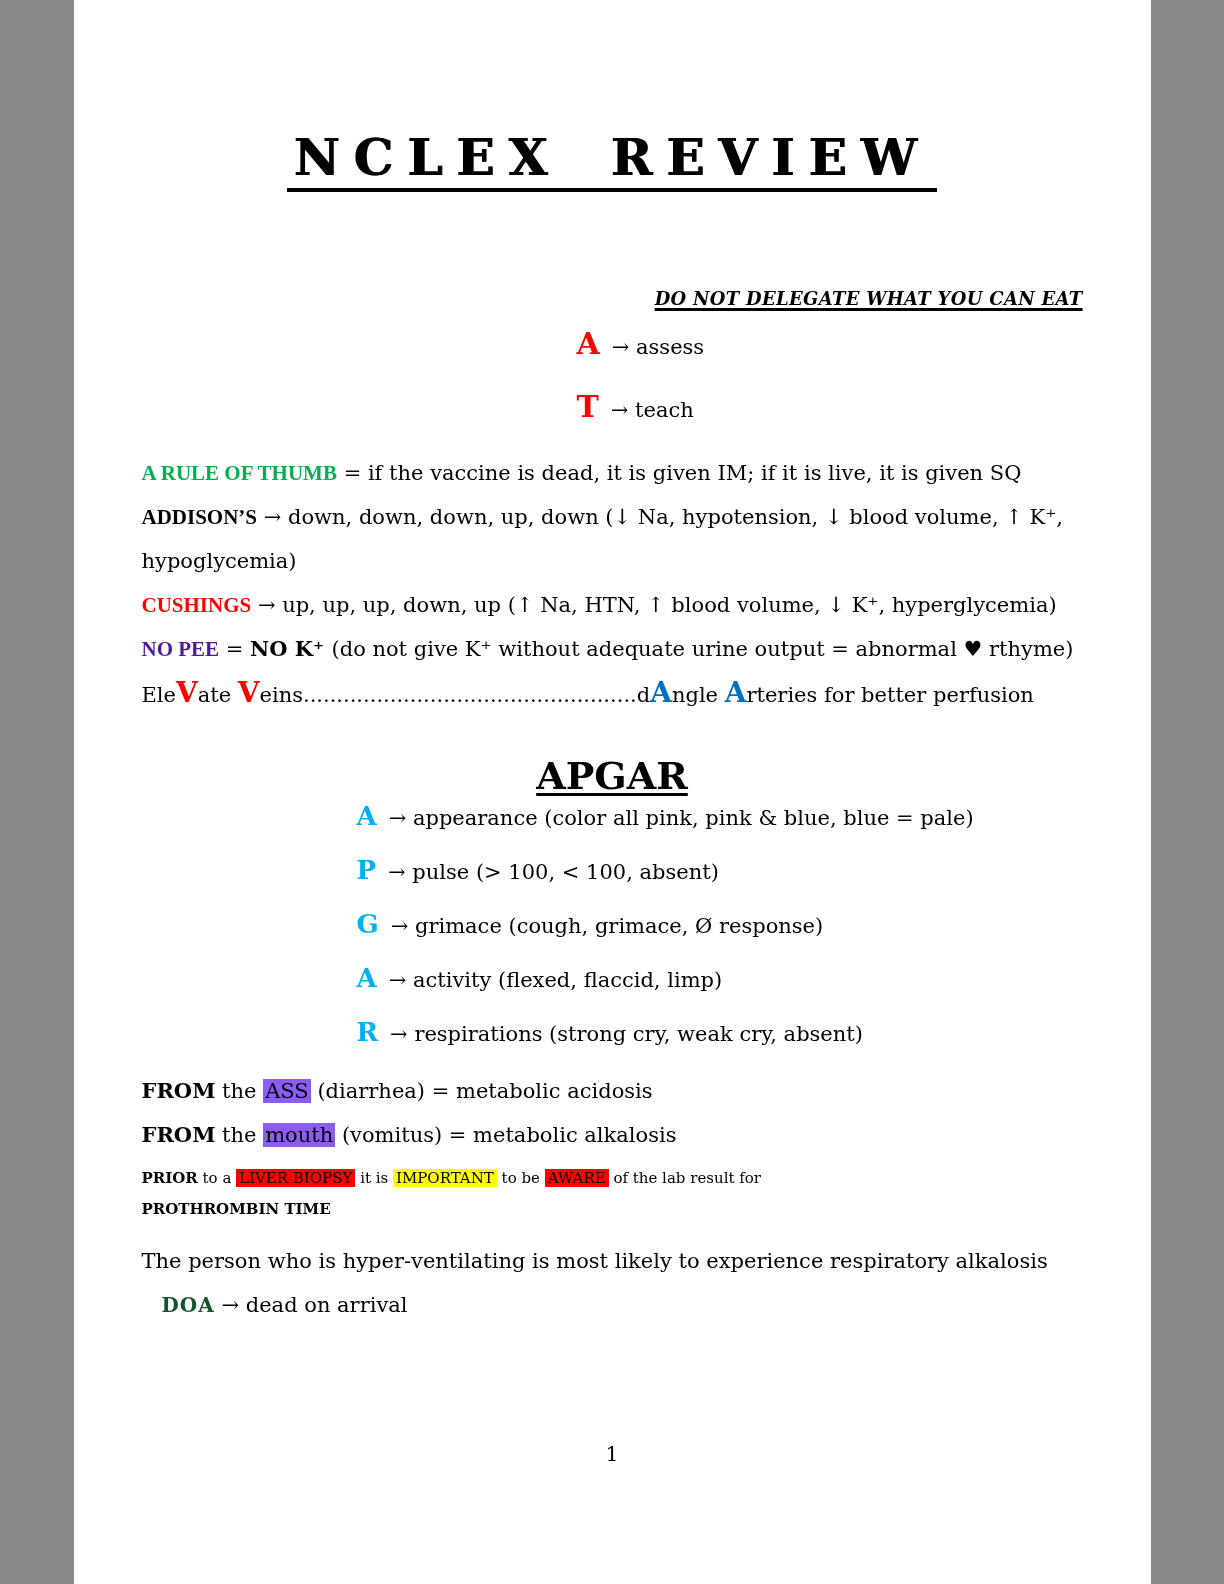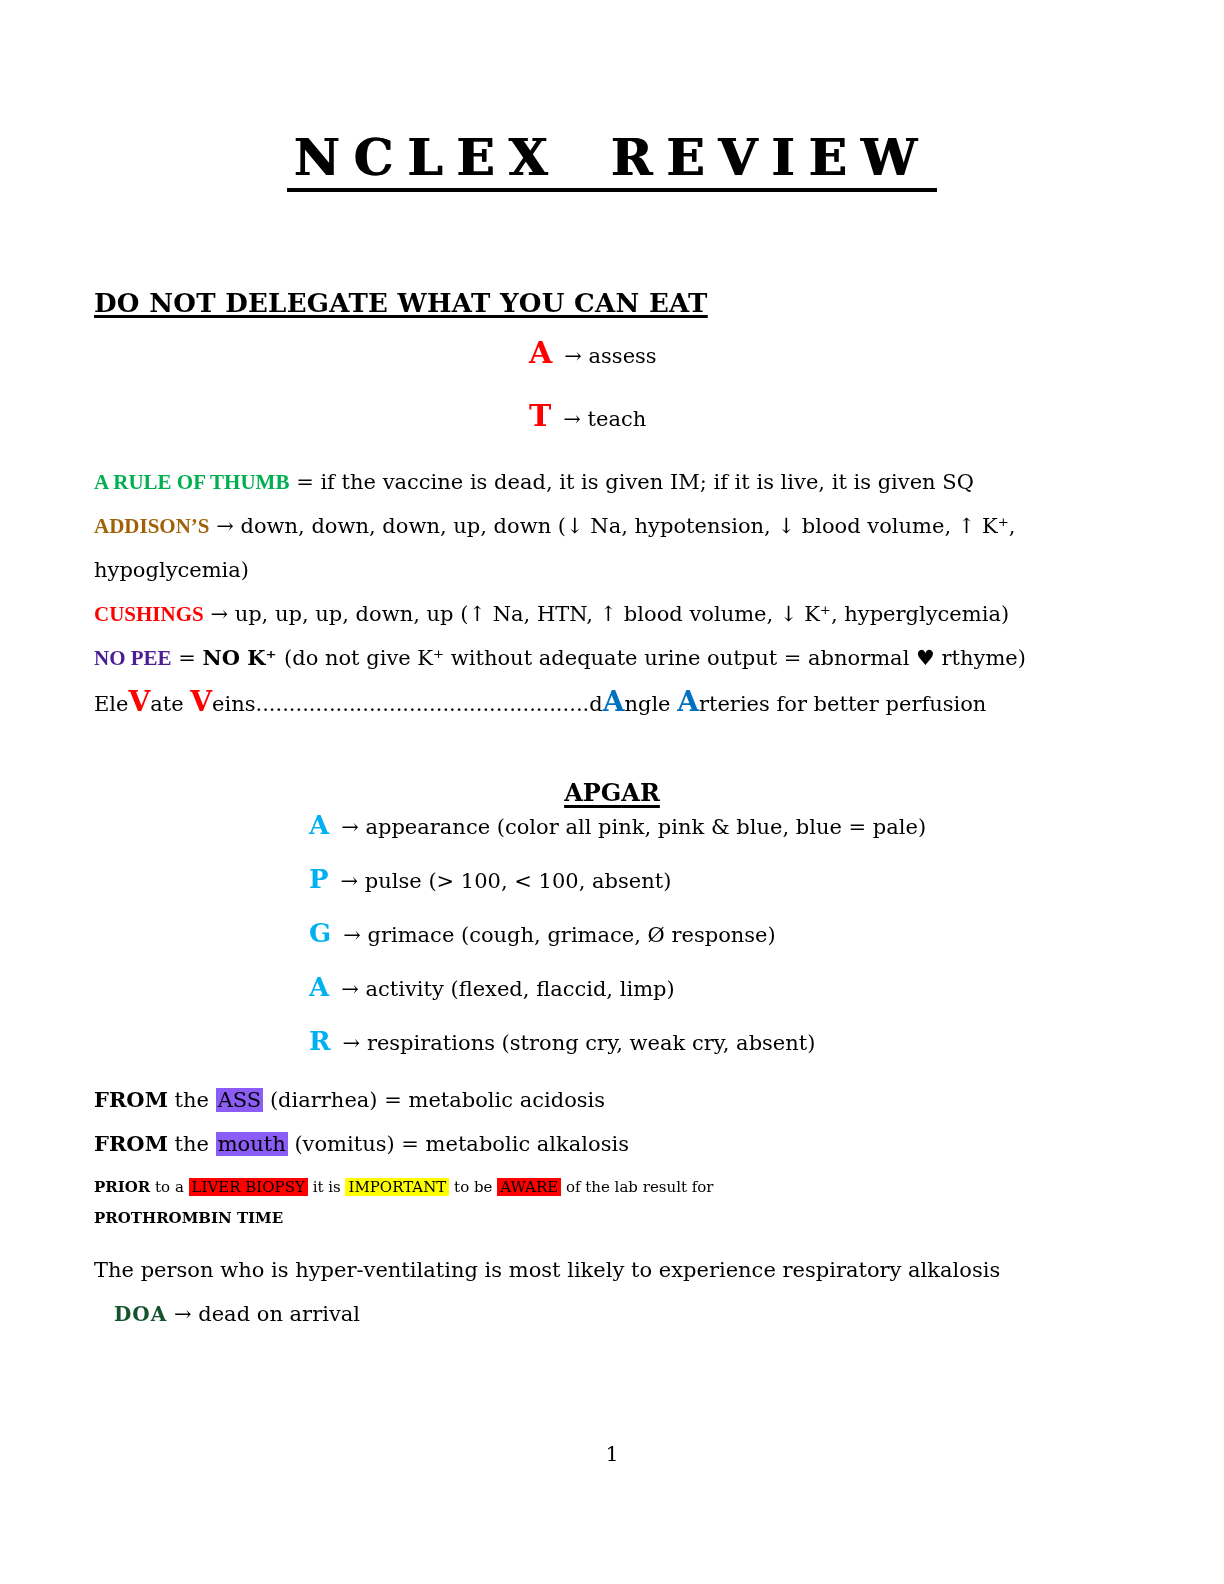--- a/index.html
+++ b/index.html
@@ -1,54 +1,55 @@
 <!DOCTYPE html>
 <html><head>
 <meta charset="utf-8">
 <style>
   html,body { margin:0; padding:0; background:#888; }
   .page {
-    width:1224px; height:1584px; margin:0 auto; background:#ffffff;
-    position:relative; box-sizing:border-box; padding:0 94px;
+    width:1077px; height:1584px; margin:0 auto; background:#ffffff;
+    position:relative; box-sizing:border-box; padding:0 68px;
     font-family:"DejaVu Serif", "Liberation Serif", serif;
     color:#000; overflow:hidden;
   }
   
   .title-wrap { text-align:center; padding-top:130px; }
   .doc-title {
     display:inline-block; font-size:50px; font-weight:bold;
     letter-spacing:14px; word-spacing:18px;
     text-shadow:1.2px 0 0 currentColor;
     border-bottom:4px solid #000; padding:0 6px 3px 6px; line-height:1.1;
     white-space:nowrap;
   }
   
   .h-delegate {
-    text-align:left; margin-top:96px; font-size:26px; font-weight:bold;
+    text-align:right; margin-top:96px; font-size:18px; font-weight:bold;
     text-decoration:underline; text-decoration-thickness:2.5px; text-underline-offset:3px;
     letter-spacing:0.3px;
+    font-style:italic;
   }
   
   .eat-list { margin-top:16px; margin-left:435px; margin-bottom:14px; }
   .eat-item { margin-bottom:22px; line-height:38px; font-size:21px; }
   .big-letter { font-size:30px; font-weight:bold; margin-right:12px; }
   .red  { color:#FF0000; }
   
   p.mn { font-size:21px; line-height:44px; margin:0; }
   .lead { font-weight:bold;font-family:Liberation Serif, serif; }
   .green  { color:#00B050; }
-  .purple { color:#a16207; }
+  .purple { color:#000000; }
   .blue   { color:#4c1d95; }
   .bold   { font-weight:bold; }
   
   .v-big { color:#FF0000; font-size:28px; font-weight:bold; }
   .a-big { color:#0070C0; font-size:28px; font-weight:bold; }
   
   .h-apgar {
-    text-align:center; margin-top:53px; font-size:24px; font-weight:bold;
+    text-align:center; margin-top:36px; font-size:38px; font-weight:bold;
     line-height:1.2;
   }
   .h-apgar span { text-decoration:underline; text-decoration-thickness:3px; text-underline-offset:4px; }
   .apgar-list { margin-left:215px; }
   .apgar-item { margin-bottom:18px; line-height:34px; font-size:21px; }
   .apgar-letter { font-size:26px; font-weight:bold; color:#00B0F0; margin-right:12px; }
   
   .notes { margin-top:10px; }
   p.note { font-size:21px; line-height:44px; margin:0; }
   p.note-tight { font-size:15px; line-height:31px; margin:6px 0 0 0; }

